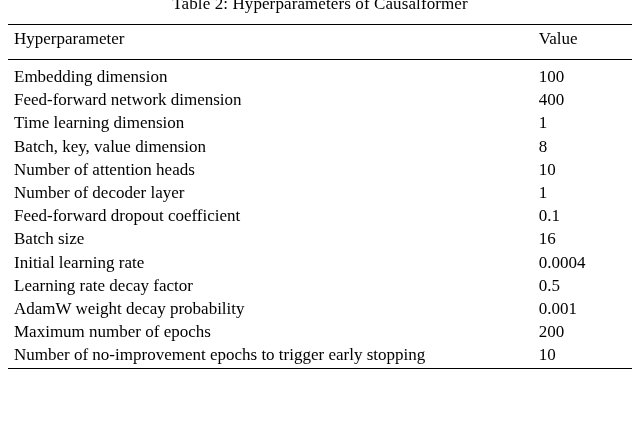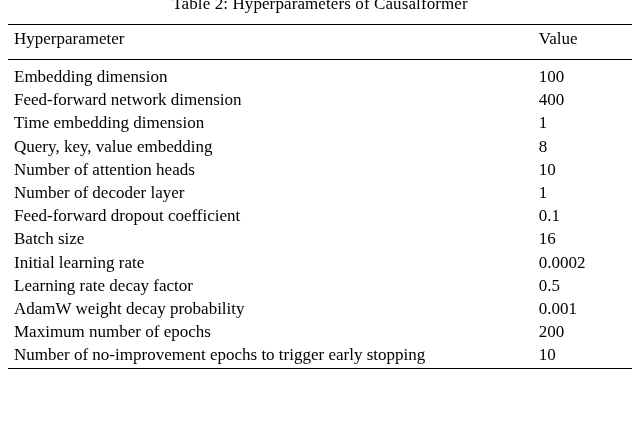--- a/index.html
+++ b/index.html
@@ -107,46 +107,46 @@
     <tbody class="body-rows">
       <tr class="body-first">
         <td class="col-name">Embedding dimension</td>
         <td class="col-val">100</td>
       </tr>
       <tr>
         <td class="col-name">Feed-forward network dimension</td>
         <td class="col-val">400</td>
       </tr>
       <tr>
-        <td class="col-name">Time embedding dimension</td>
+        <td class="col-name">Time learning dimension</td>
         <td class="col-val">1</td>
       </tr>
       <tr>
-        <td class="col-name">Query, key, value embedding</td>
+        <td class="col-name">Batch, key, value dimension</td>
         <td class="col-val">8</td>
       </tr>
       <tr>
         <td class="col-name">Number of attention heads</td>
         <td class="col-val">10</td>
       </tr>
       <tr>
         <td class="col-name">Number of decoder layer</td>
         <td class="col-val">1</td>
       </tr>
       <tr>
         <td class="col-name">Feed-forward dropout coefficient</td>
         <td class="col-val">0.1</td>
       </tr>
       <tr>
         <td class="col-name">Batch size</td>
         <td class="col-val">16</td>
       </tr>
       <tr>
         <td class="col-name">Initial learning rate</td>
-        <td class="col-val">0.0002</td>
+        <td class="col-val">0.0004</td>
       </tr>
       <tr>
         <td class="col-name">Learning rate decay factor</td>
         <td class="col-val">0.5</td>
       </tr>
       <tr>
         <td class="col-name">AdamW weight decay probability</td>
         <td class="col-val">0.001</td>
       </tr>
       <tr>

